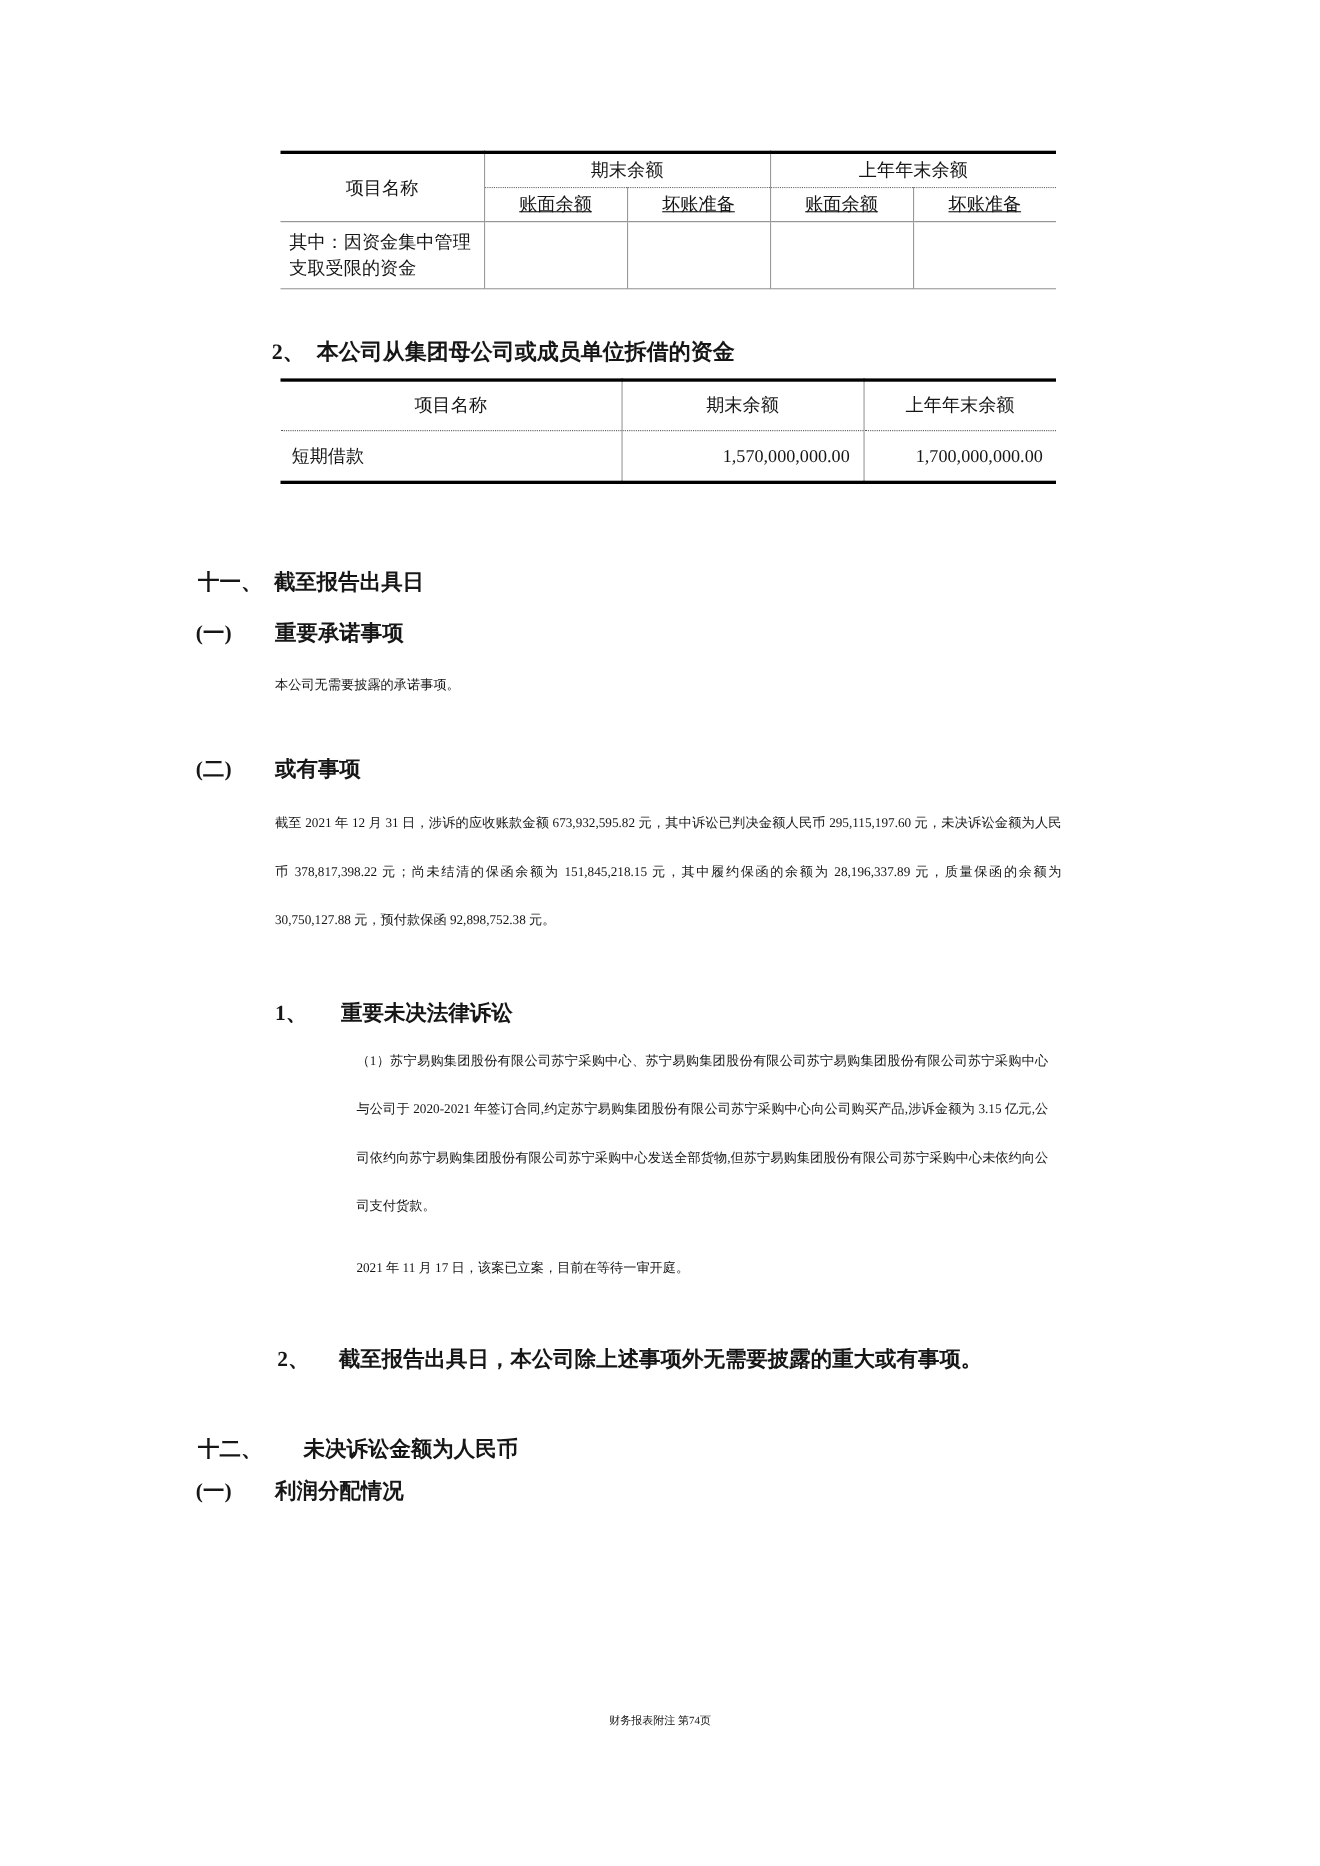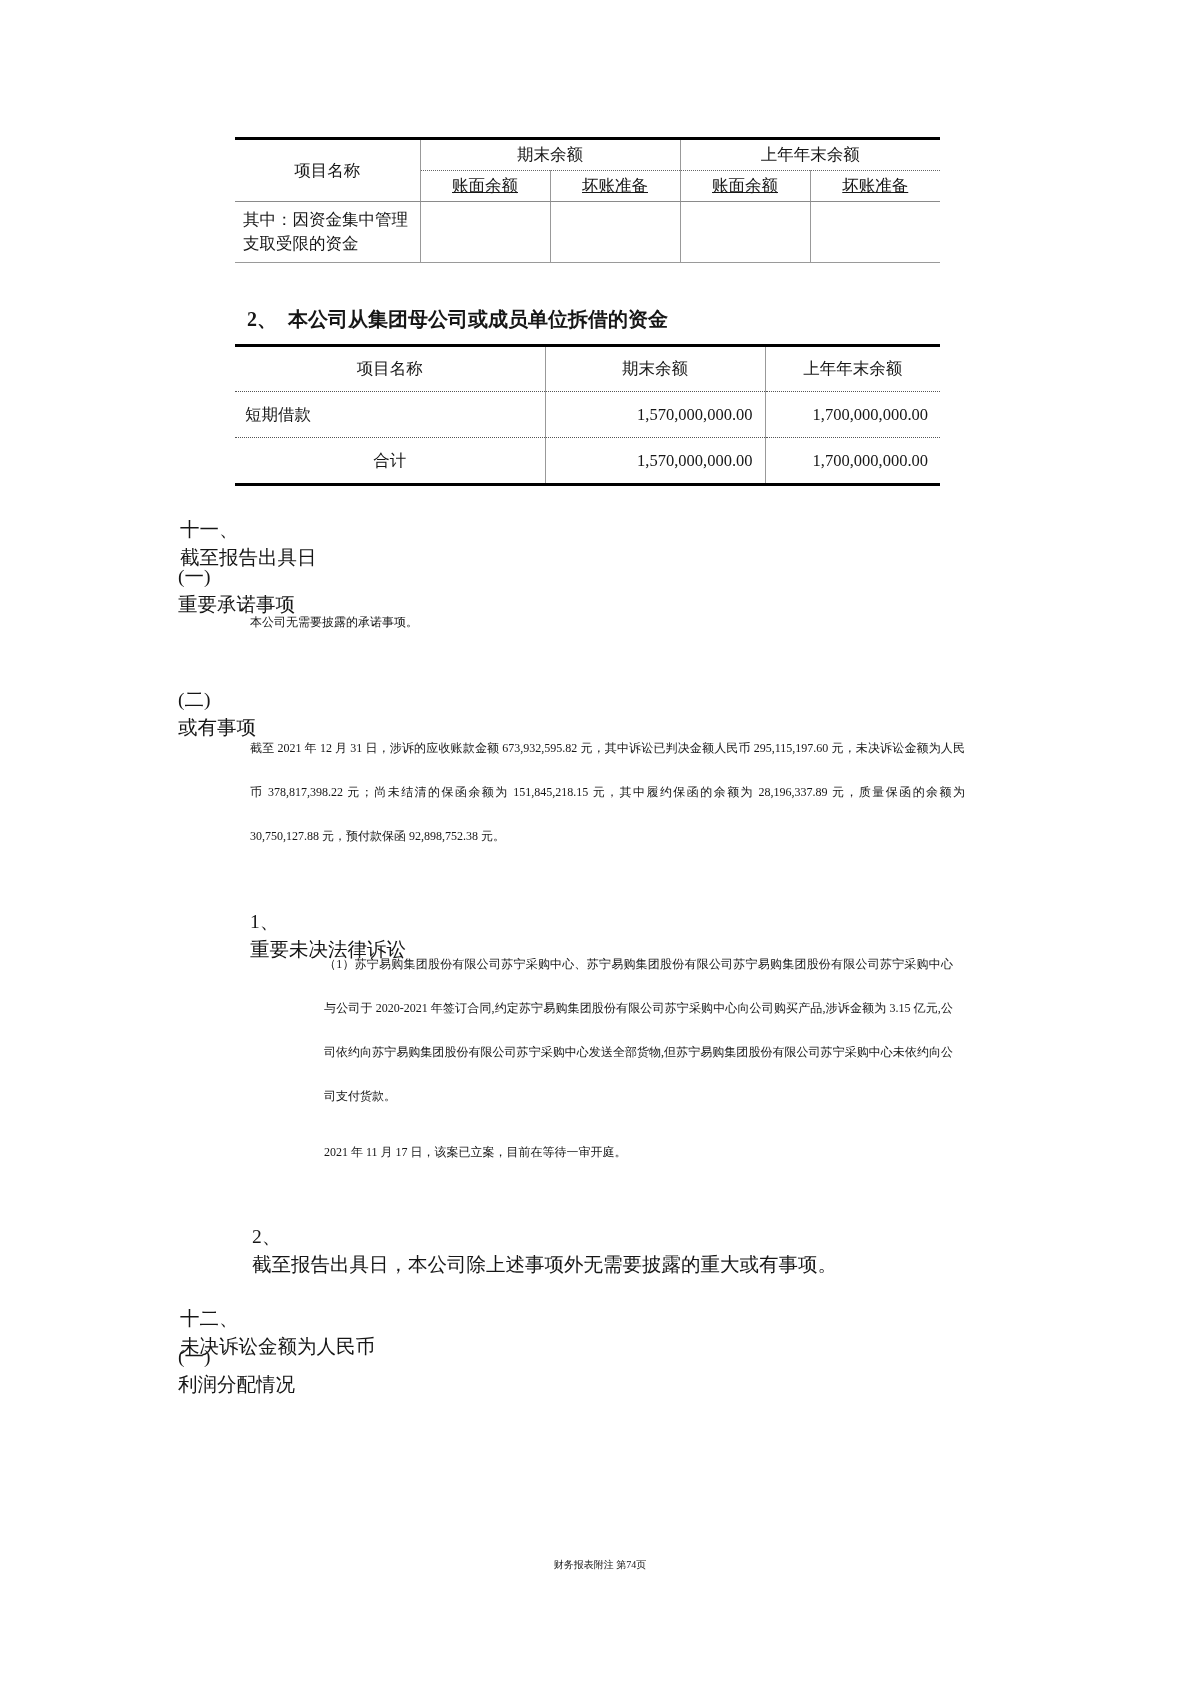--- a/index.html
+++ b/index.html
@@ -7,21 +7,21 @@
     position: relative;
     width: 1200px;
     height: 1696px;
     background: #ffffff;
     font-family: "Liberation Serif", "DejaVu Serif", serif;
     color: #161616;
     overflow: hidden;
   }
 
   
-  table { border-collapse: collapse; table-layout: fixed; }
+  table { border-collapse: collapse; table-layout: fixed; margin-left: 20px; }
 
   .t1 {
     position: absolute; top: 137px; left: 235px; width: 705px;
     border-top: 3px solid #000;
     border-bottom: 1px solid #9a9a9a;
     font-size: 16.5px;
   }
   .t1 th, .t1 td { font-weight: normal; padding: 2px 6px; text-align: center; vertical-align: middle; }
   .t1 .vl { border-left: 1px solid #999; }
   .t1 .grp { border-bottom: 1px dotted #666; height: 26px; }
@@ -45,28 +45,28 @@
   .t2 th, .t2 td { font-weight: normal; vertical-align: middle; padding: 0; }
   .t2 .vl { border-left: 1px solid #999; }
   .t2 th { border-bottom: 1px dotted #555; height: 44px; text-align: center; }
   .t2 .r1 td { border-bottom: 1px dotted #555; }
   .t2 td { height: 45px; }
   .t2 .name { text-align: left; padding-left: 10px; }
   .t2 .name-center { text-align: center; }
   .t2 .val { text-align: right; padding-right: 12px; }
 
   
-  .hrow { position: absolute; display: flex; font-size: 19.5px; font-weight: normal; line-height: 28px; white-space: nowrap; flex-direction: column; }
+  .hrow { position: absolute; display: flex; font-size: 19.5px; font-weight: bold; line-height: 28px; white-space: nowrap; }
   .hrow .hnum { flex: 0 0 auto; }
   .h-11   { top: 516px;  left: 180px; } .h-11 .hnum   { width: 69px; }
   .h-11-1 { top: 563px;  left: 178px; } .h-11-1 .hnum { width: 72px; }
   .h-11-2 { top: 686px;  left: 178px; } .h-11-2 .hnum { width: 72px; }
   .h-item1{ top: 908px;  left: 250px; } .h-item1 .hnum{ width: 60px; }
   .h-item2{ top: 1223px; left: 252px; } .h-item2 .hnum{ width: 56px; }
-  .h-12   { top: 1305px; left: 180px; } .h-12 .hnum   { width: 69px; }
+  .h-12   { top: 1305px; left: 180px; gap: 27px; } .h-12 .hnum   { width: 69px; }
   .h-12-1 { top: 1343px; left: 178px; } .h-12-1 .hnum { width: 72px; }
 
   
   .para {
     position: absolute;
     font-size: 12px;
     line-height: 44px;
     text-align: justify;
   }
   .b-commit { top: 600px; left: 250px; width: 715px; text-align: left; }
@@ -129,25 +129,20 @@
       <tr>
         <th>项目名称</th>
         <th class="vl">期末余额</th>
         <th class="vl">上年年末余额</th>
       </tr>
       <tr class="r1">
         <td class="name">短期借款</td>
         <td class="vl val">1,570,000,000.00</td>
         <td class="vl val">1,700,000,000.00</td>
       </tr>
-      <tr>
-        <td class="name-center">合计</td>
-        <td class="vl val">1,570,000,000.00</td>
-        <td class="vl val">1,700,000,000.00</td>
-      </tr>
     </tbody>
   </table>
 
   <div class="hrow h-11">
     <span class="hnum">十一、</span>
     <span>截至报告出具日</span>
   </div>
 
   <div class="hrow h-11-1">
     <span class="hnum">(一)</span>

